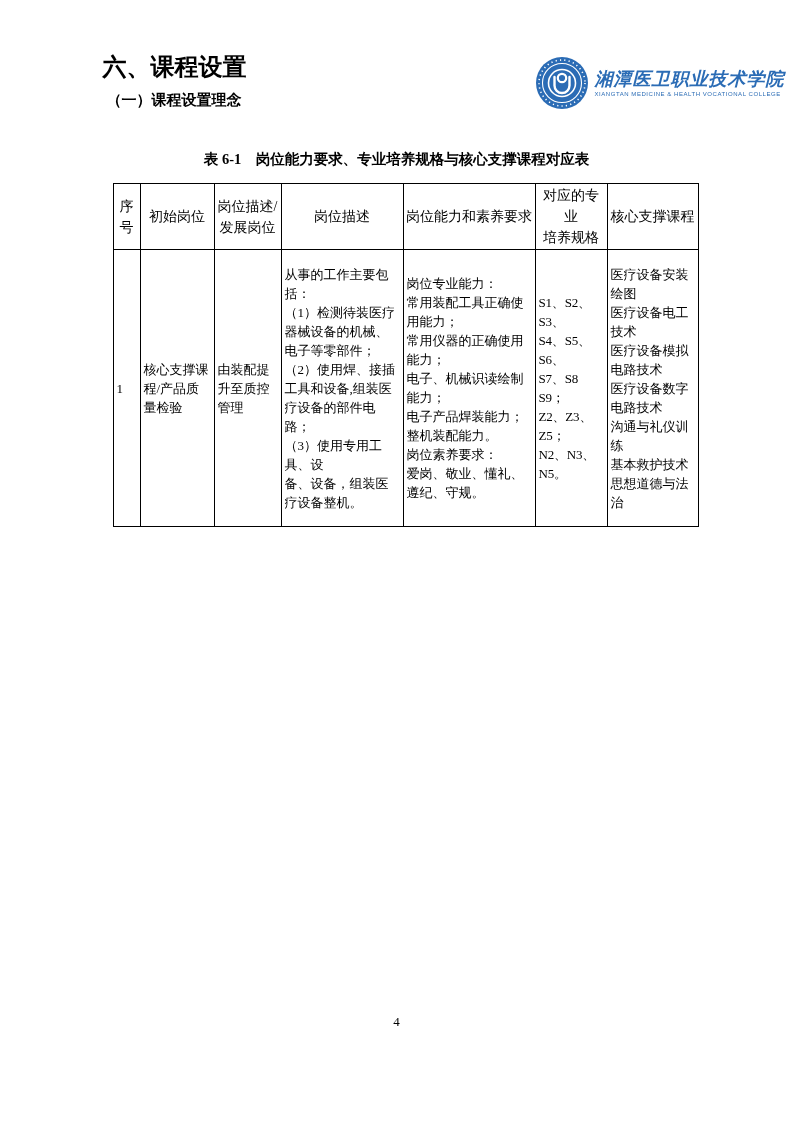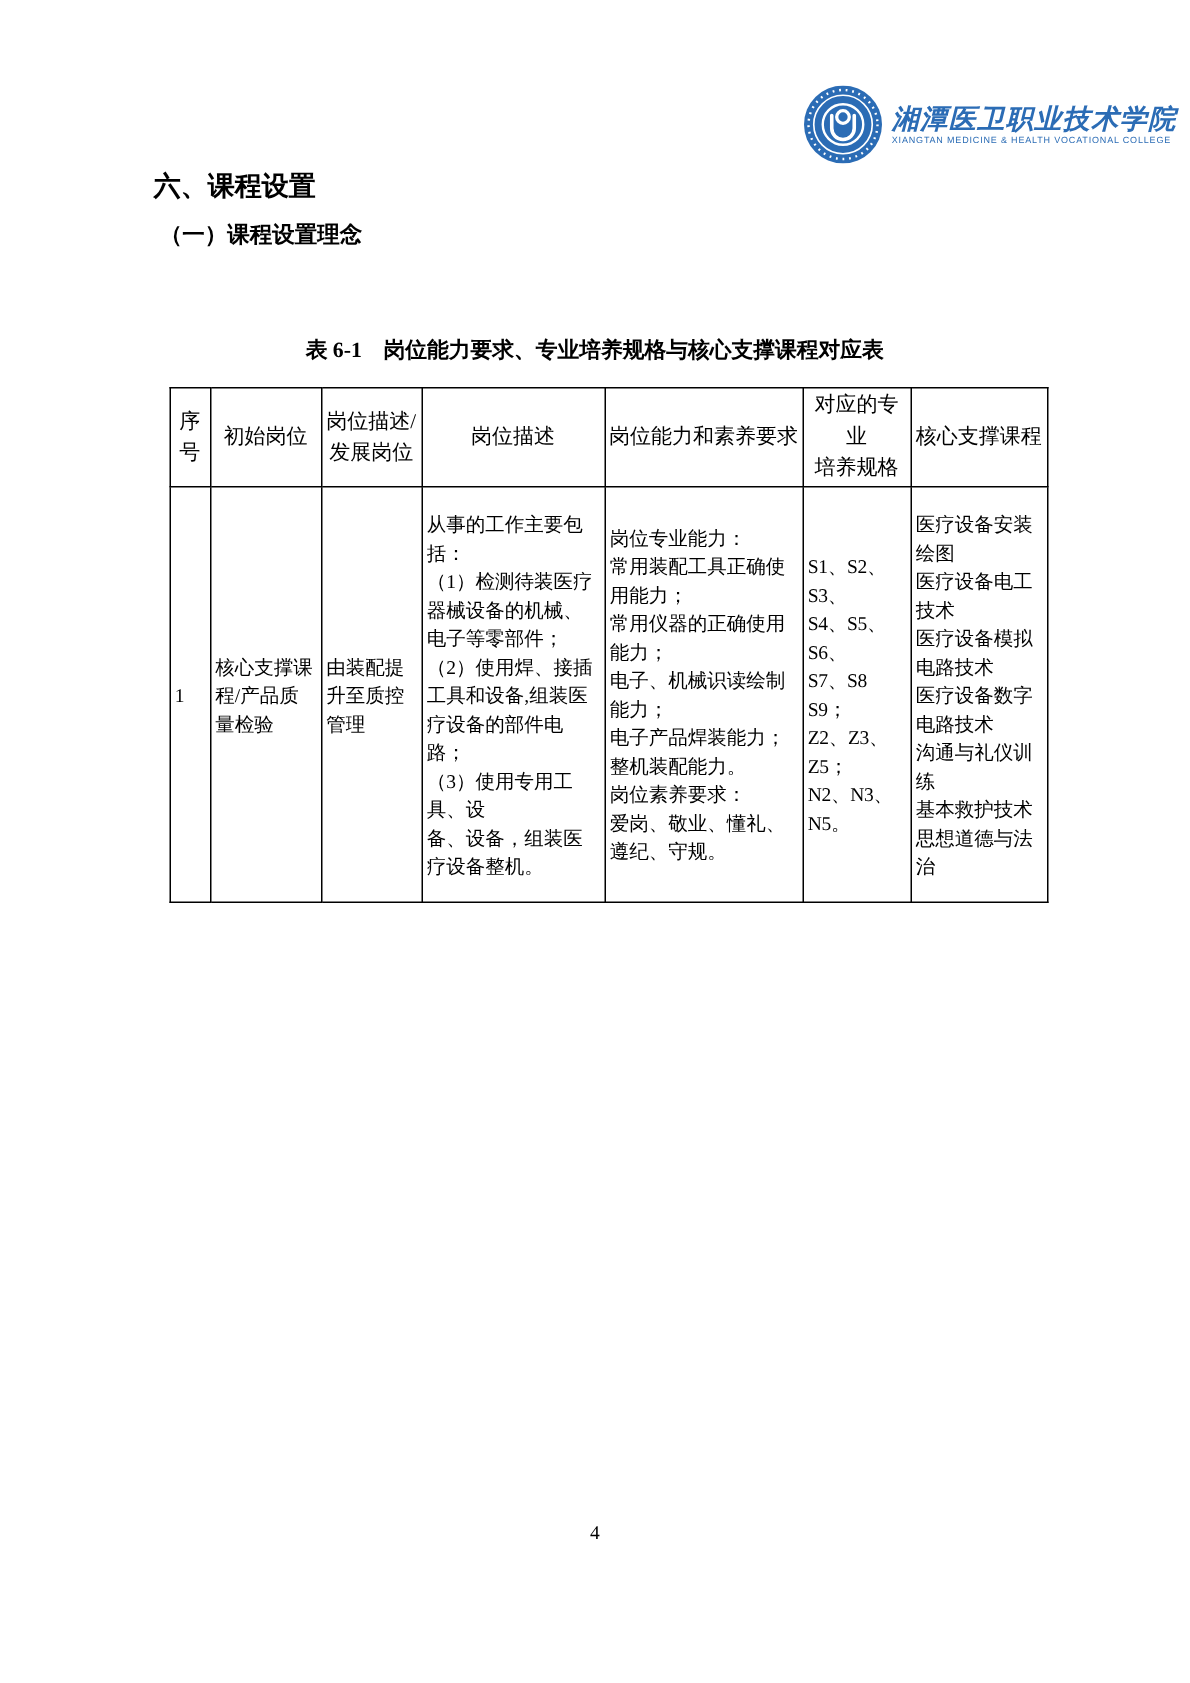--- a/index.html
+++ b/index.html
@@ -37,22 +37,22 @@
     font-family: "Liberation Sans", "DejaVu Sans", sans-serif;
     font-size: 6px;
     letter-spacing: 0.55px;
     margin-top: 2px;
     white-space: nowrap;
   }
 
   
   .h1 {
     margin: 0;
-    padding: 113px 0 0 95px;
-    font-size: 18px;
+    padding: 56px 0 0 95px;
+    font-size: 24px;
     font-weight: bold;
     line-height: 22px;
   }
   .h2 {
     margin: 0;
     padding: 13px 0 0 99px;
     font-size: 15px;
     font-weight: bold;
     line-height: 19px;
     font-family: Liberation Serif, serif;
@@ -60,21 +60,21 @@
   .body-para {
     margin: 10px 93px 0 95px;
     font-size: 14.5px;
     line-height: 29px;
     text-align: justify;
     text-indent: 2em;
   }
 
   
   .table-title {
-    margin-top: 58px;
+    margin-top: 40px;
     text-align: center;
     font-weight: bold;
     font-size: 14.5px;
     line-height: 18px;
   }
   table.mapping {
     margin: 15px 0 0 105px;
     border-collapse: collapse;
     table-layout: fixed;
     width: 585px;

